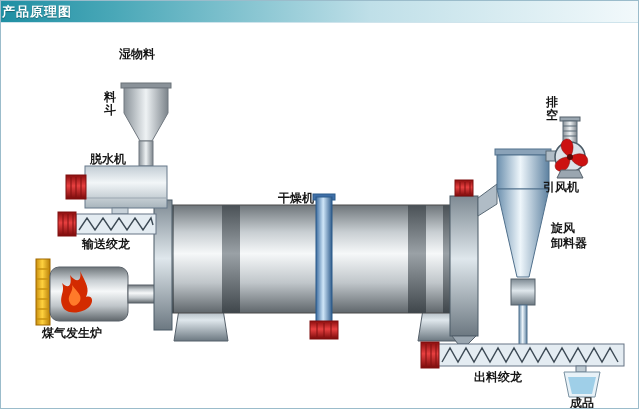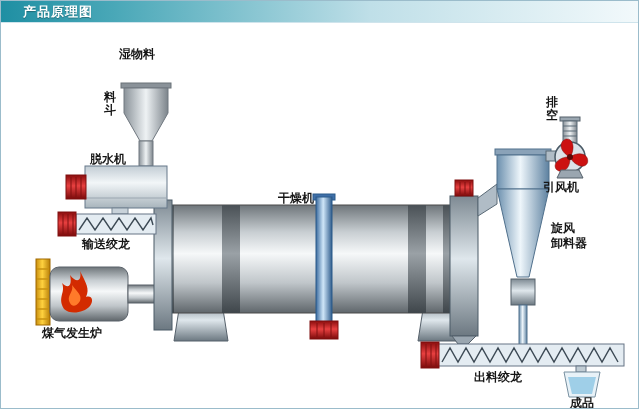--- a/index.html
+++ b/index.html
@@ -4,21 +4,21 @@
 <style>
   * { margin:0; padding:0; box-sizing:border-box; }
   body { background:#ffffff; font-family:"DejaVu Sans","Liberation Sans",sans-serif; }
   .page { width:639px; height:409px; border:1px solid #9bbccb; background:#fff; overflow:hidden; }
   .header {
     height:22px;
     background:linear-gradient(to right,#1f8fa3 0%,#4aa8b8 18%,#bfdfe8 58%,#f2f9fb 100%);
     display:flex; align-items:center;
     border-bottom:1px solid #cfe4ec;
   }
-  .title { color:#fff; font-size:13px; font-weight:bold; padding:0 10px; letter-spacing:1px; text-shadow:0 1px 1px rgba(0,0,0,.3);margin-left:12px; }
+  .title { color:#fff; font-size:13px; font-weight:bold; padding:0 1px; letter-spacing:1px; text-shadow:0 1px 1px rgba(0,0,0,.3); }
   svg { display:block; }
   .lbl { font:600 12px "DejaVu Sans","Liberation Sans",sans-serif; fill:#161616; }
 </style>
 </head>
 <body>
 
 <div class="page">
   <div class="header">
     <span class="title">产品原理图</span>
   </div>

